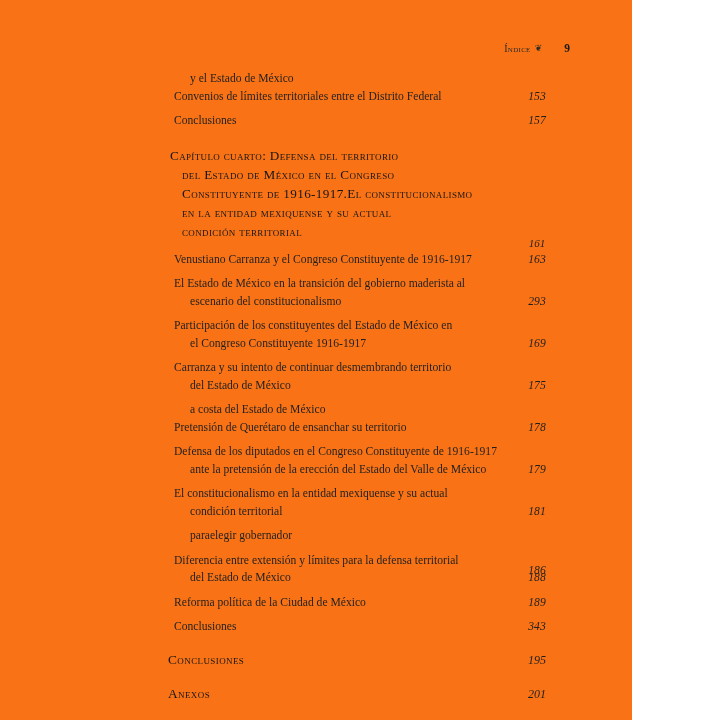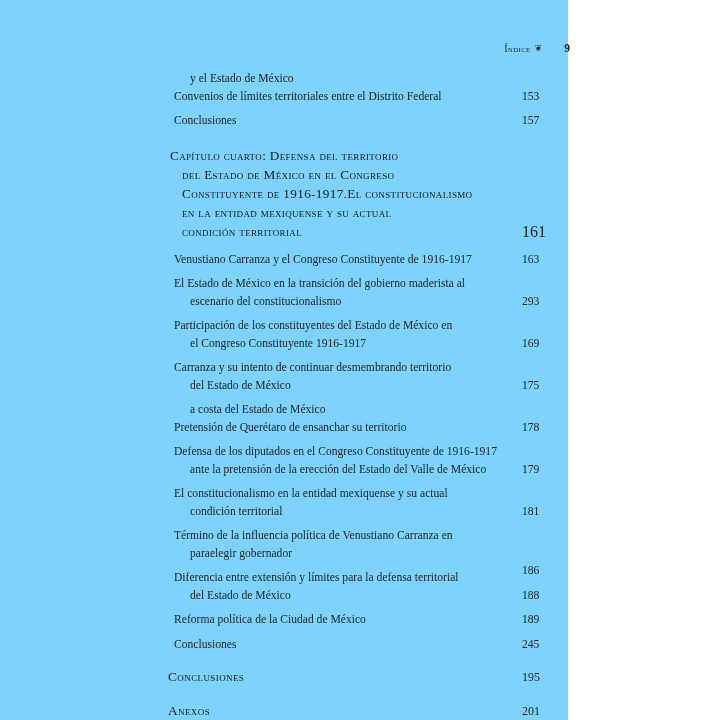--- a/index.html
+++ b/index.html
@@ -12,23 +12,23 @@
     height: 720px;
     font-family: "Liberation Serif", "DejaVu Serif", serif;
     color: #1a1a1a;
     position: relative;
     overflow: hidden;
   }
 
   .page {
     position: absolute;
     left: 0; top: 0;
-    width: 568px;
+    width: 632px;
     height: 720px;
-    background: #7dd3fc;
+    background: #f97316;
   }
 
   
   .running-head {
     position: absolute;
     left: 430px;
     top: 42px;
     width: 140px;
     height: 18px;
     display: flex;
@@ -81,41 +81,43 @@
   }
   .line.indent { padding-left: 14px; }
 
   .folio {
     position: absolute;
     right: -36px;
     font-size: 11.6px;
     line-height: 17.5px;
     color: #1f1f1f;
     width: 30px;
-    text-align: left;
+    text-align: center;
+    font-style: italic;
   }
 
   
   .entry.chapter {
     margin-top: 16px;
     margin-bottom: 10px;
     padding-left: 2px;
   }
   .entry.chapter .line {
     font-variant: small-caps;
     font-size: 13.2px;
     line-height: 19px;
     letter-spacing: 0.35px;
     color: #151515;
   }
   .entry.chapter .line.indent { padding-left: 12px; }
   .entry.chapter .folio {
     font-variant: normal;
-    font-size: 16px;
+    font-size: 11px;
     line-height: 19px;
+    margin-top: 12px;
   }
 
   
   .entry.sub { padding-left: 6px; }
   .entry.sub .line.indent { padding-left: 16px; }
 
   
   .entry.major {
     margin-top: 14px;
     margin-bottom: 9px;
@@ -212,21 +214,20 @@
       </div>
       <div class="entry sub">
         <div class="entry-lines">
           <span class="line">El constitucionalismo en la entidad mexiquense y su actual</span>
           <span class="line indent">condición territorial</span>
         </div>
         <span class="folio" style="top: 17.5px;">181</span>
       </div>
       <div class="entry sub">
         <div class="entry-lines">
-          <span class="line">Término de la influencia política de Venustiano Carranza en</span>
           <span class="line indent">paraelegir gobernador</span>
         </div>
         <span class="folio" style="top: 35px;">186</span>
       </div>
       <div class="entry sub">
         <div class="entry-lines">
           <span class="line">Diferencia entre extensión y límites para la defensa territorial</span>
           <span class="line indent">del Estado de México</span>
         </div>
         <span class="folio" style="top: 17.5px;">188</span>
@@ -234,21 +235,21 @@
       <div class="entry sub">
         <div class="entry-lines">
           <span class="line">Reforma política de la Ciudad de México</span>
         </div>
         <span class="folio" style="top: 0px;">189</span>
       </div>
       <div class="entry sub">
         <div class="entry-lines">
           <span class="line">Conclusiones</span>
         </div>
-        <span class="folio" style="top: 0px;">245</span>
+        <span class="folio" style="top: 0px;">343</span>
       </div>
       <div class="entry major">
         <div class="entry-lines">
           <span class="line">Conclusiones</span>
         </div>
         <span class="folio" style="top: 0px;">195</span>
       </div>
       <div class="entry major">
         <div class="entry-lines">
           <span class="line">Anexos</span>

